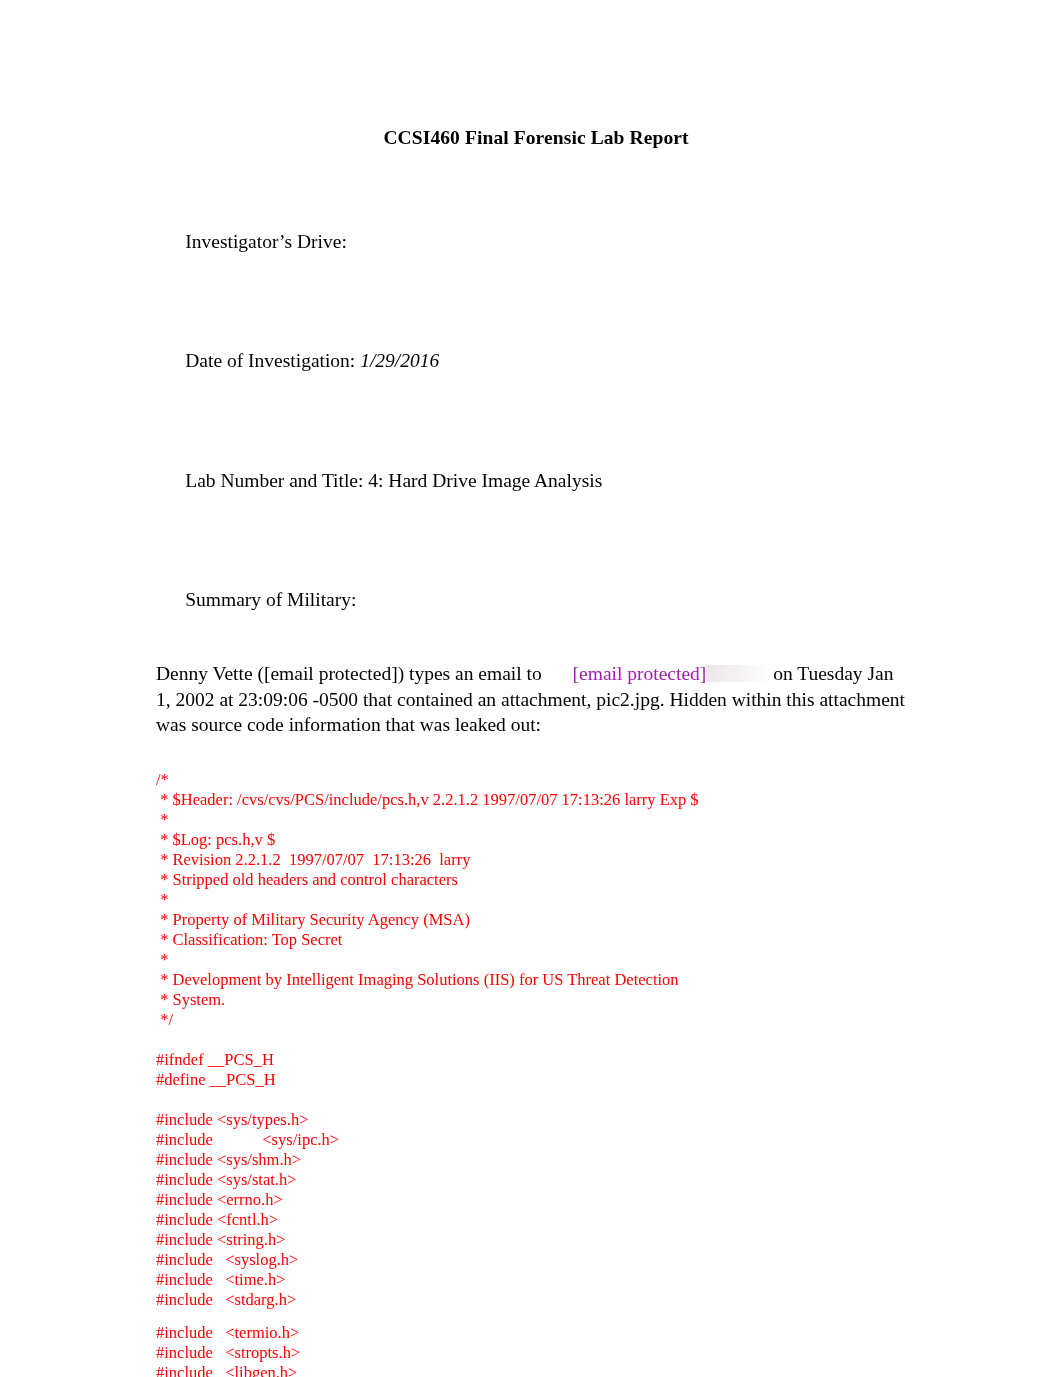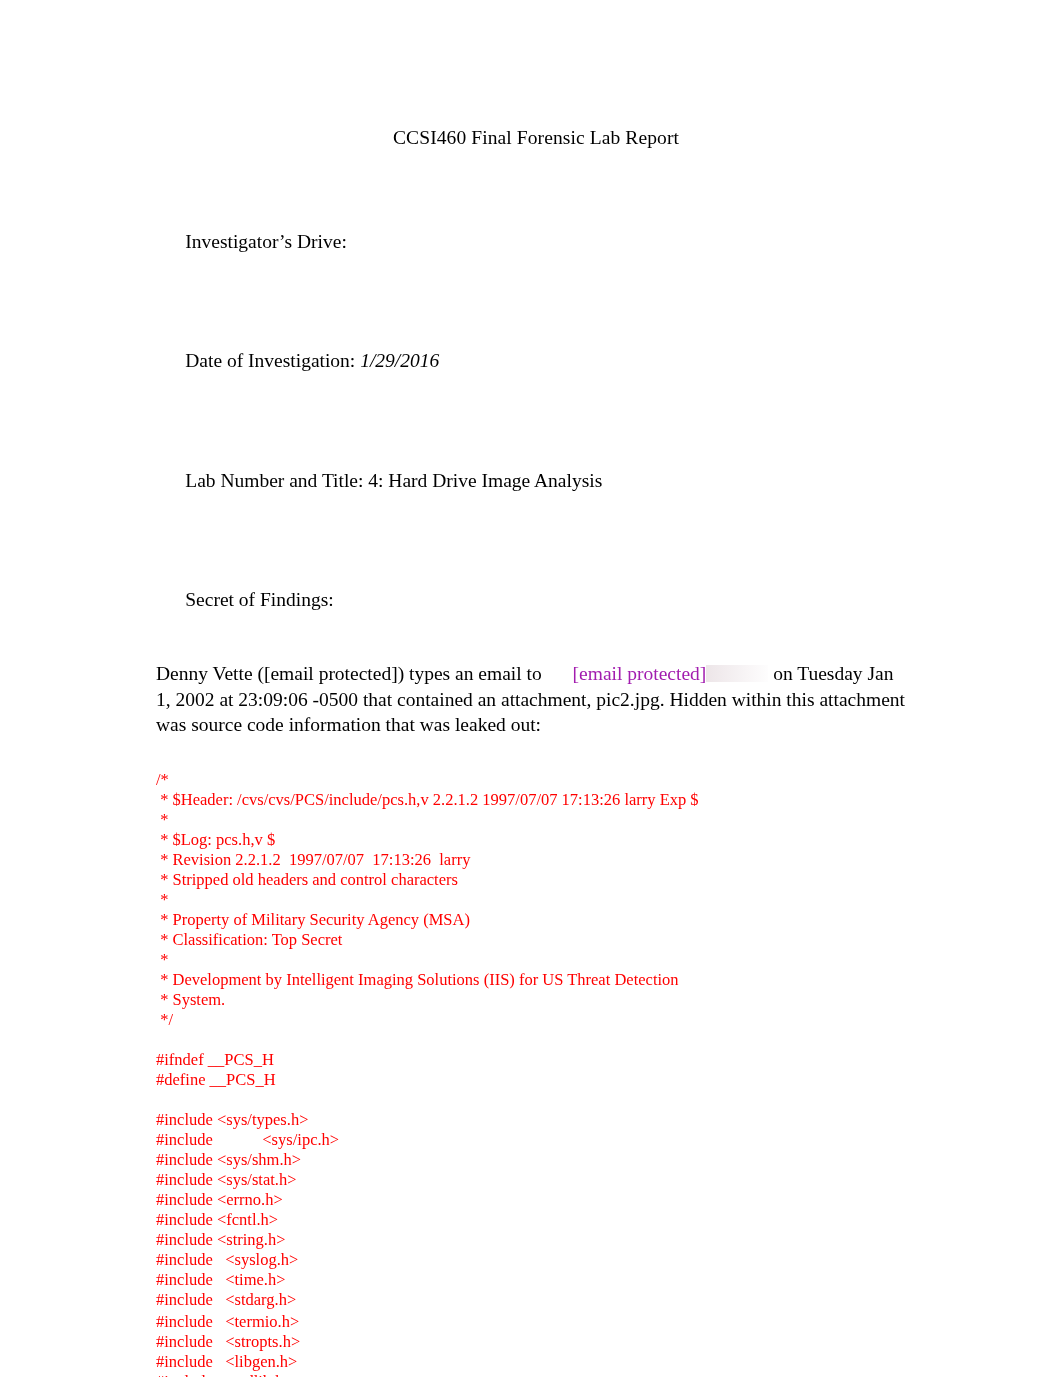--- a/index.html
+++ b/index.html
@@ -31,20 +31,21 @@
 
   
   .doc-title {
     text-align: center;
     font-size: 19.5px;
     line-height: 24px;
     margin: 0;
     padding-top: 126px;
     letter-spacing: 0.1px;
     white-space: pre;
+    font-weight: bold;
   }
 
   
   .field-block {
     font-size: 19.5px;
     line-height: 24px;
     margin: 0;
     white-space: pre-wrap;
   }
   .field-investigator { padding-top: 56px; }
@@ -87,21 +88,21 @@
     margin: 0;
     padding-top: 32px;
     white-space: pre-wrap;
   }
   .code-line {
     display: block;
     min-height: 20px;
     white-space: pre;
   }
   .code-line.blank { min-height: 20px; }
-  .code-line.gap-sm { margin-top: 2px; }
+  .code-line.gap-sm { margin-top: 13px; }
 </style>
 </head>
 <body>
 
 <div class="page">
   <div class="content">
 
     <div class="doc-title">CCSI460 Final Forensic Lab Report</div>
 
     <div class="field-block field-investigator">
@@ -110,21 +111,21 @@
 
     <div class="field-block field-date">
       <span>Date of Investigation: </span><span class="field-value-italic">1/29/2016</span>
     </div>
 
     <div class="field-block field-lab">
       <span>Lab Number and Title: 4: Hard Drive Image Analysis</span>
     </div>
 
     <div class="field-block field-summary">
-      <span>Secret of Findings:</span>
+      <span>Summary of Military:</span>
     </div>
 
     <p class="summary-para">
       <span>Denny Vette ([email protected]) types an email to </span><span class="email-gap-before"></span><a class="email-link" href="#">[email protected]</a><span class="email-highlight"></span><span> on Tuesday Jan 1, 2002 at 23:09:06 -0500 that contained an attachment, pic2.jpg. Hidden within this attachment was source code information that was leaked out:</span>
     </p>
 
     <div class="code-block" style="color: rgb(255, 0, 0);"><span class="code-line">/*</span><span class="code-line"> * $Header: /cvs/cvs/PCS/include/pcs.h,v 2.2.1.2 1997/07/07 17:13:26 larry Exp $</span><span class="code-line"> *</span><span class="code-line"> * $Log: pcs.h,v $</span><span class="code-line"> * Revision 2.2.1.2  1997/07/07  17:13:26  larry</span><span class="code-line"> * Stripped old headers and control characters</span><span class="code-line"> *</span><span class="code-line"> * Property of Military Security Agency (MSA)</span><span class="code-line"> * Classification: Top Secret</span><span class="code-line"> *</span><span class="code-line"> * Development by Intelligent Imaging Solutions (IIS) for US Threat Detection</span><span class="code-line"> * System.</span><span class="code-line"> */</span><span class="code-line blank">&nbsp;</span><span class="code-line">#ifndef __PCS_H</span><span class="code-line">#define __PCS_H</span><span class="code-line blank">&nbsp;</span><span class="code-line">#include &lt;sys/types.h&gt;</span><span class="code-line">#include            &lt;sys/ipc.h&gt;</span><span class="code-line">#include &lt;sys/shm.h&gt;</span><span class="code-line">#include &lt;sys/stat.h&gt;</span><span class="code-line">#include &lt;errno.h&gt;</span><span class="code-line">#include &lt;fcntl.h&gt;</span><span class="code-line">#include &lt;string.h&gt;</span><span class="code-line">#include   &lt;syslog.h&gt;</span><span class="code-line">#include   &lt;time.h&gt;</span><span class="code-line">#include   &lt;stdarg.h&gt;</span><span class="code-line gap-sm">#include   &lt;termio.h&gt;</span><span class="code-line">#include   &lt;stropts.h&gt;</span><span class="code-line">#include   &lt;libgen.h&gt;</span><span class="code-line">#include   &lt;stdlib.h&gt;</span></div>
 
   </div>
 </div>

